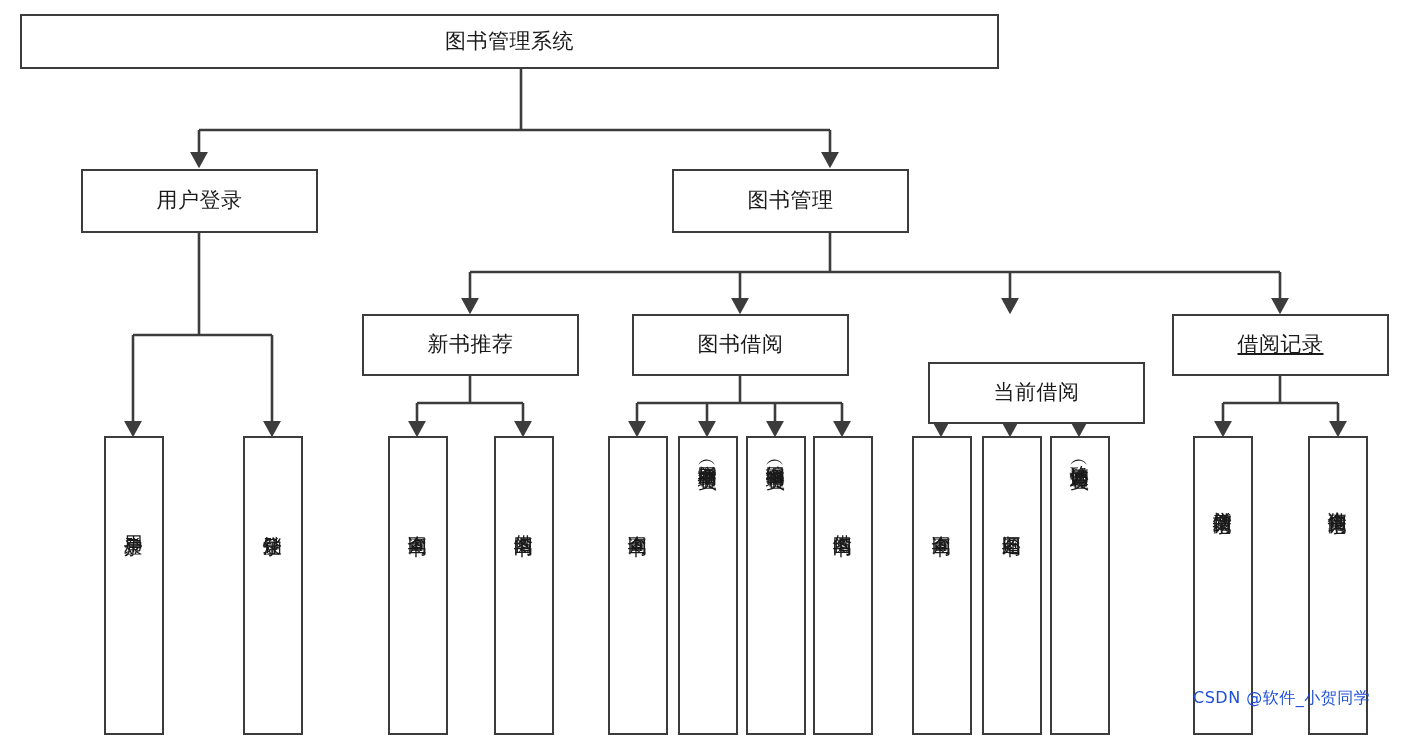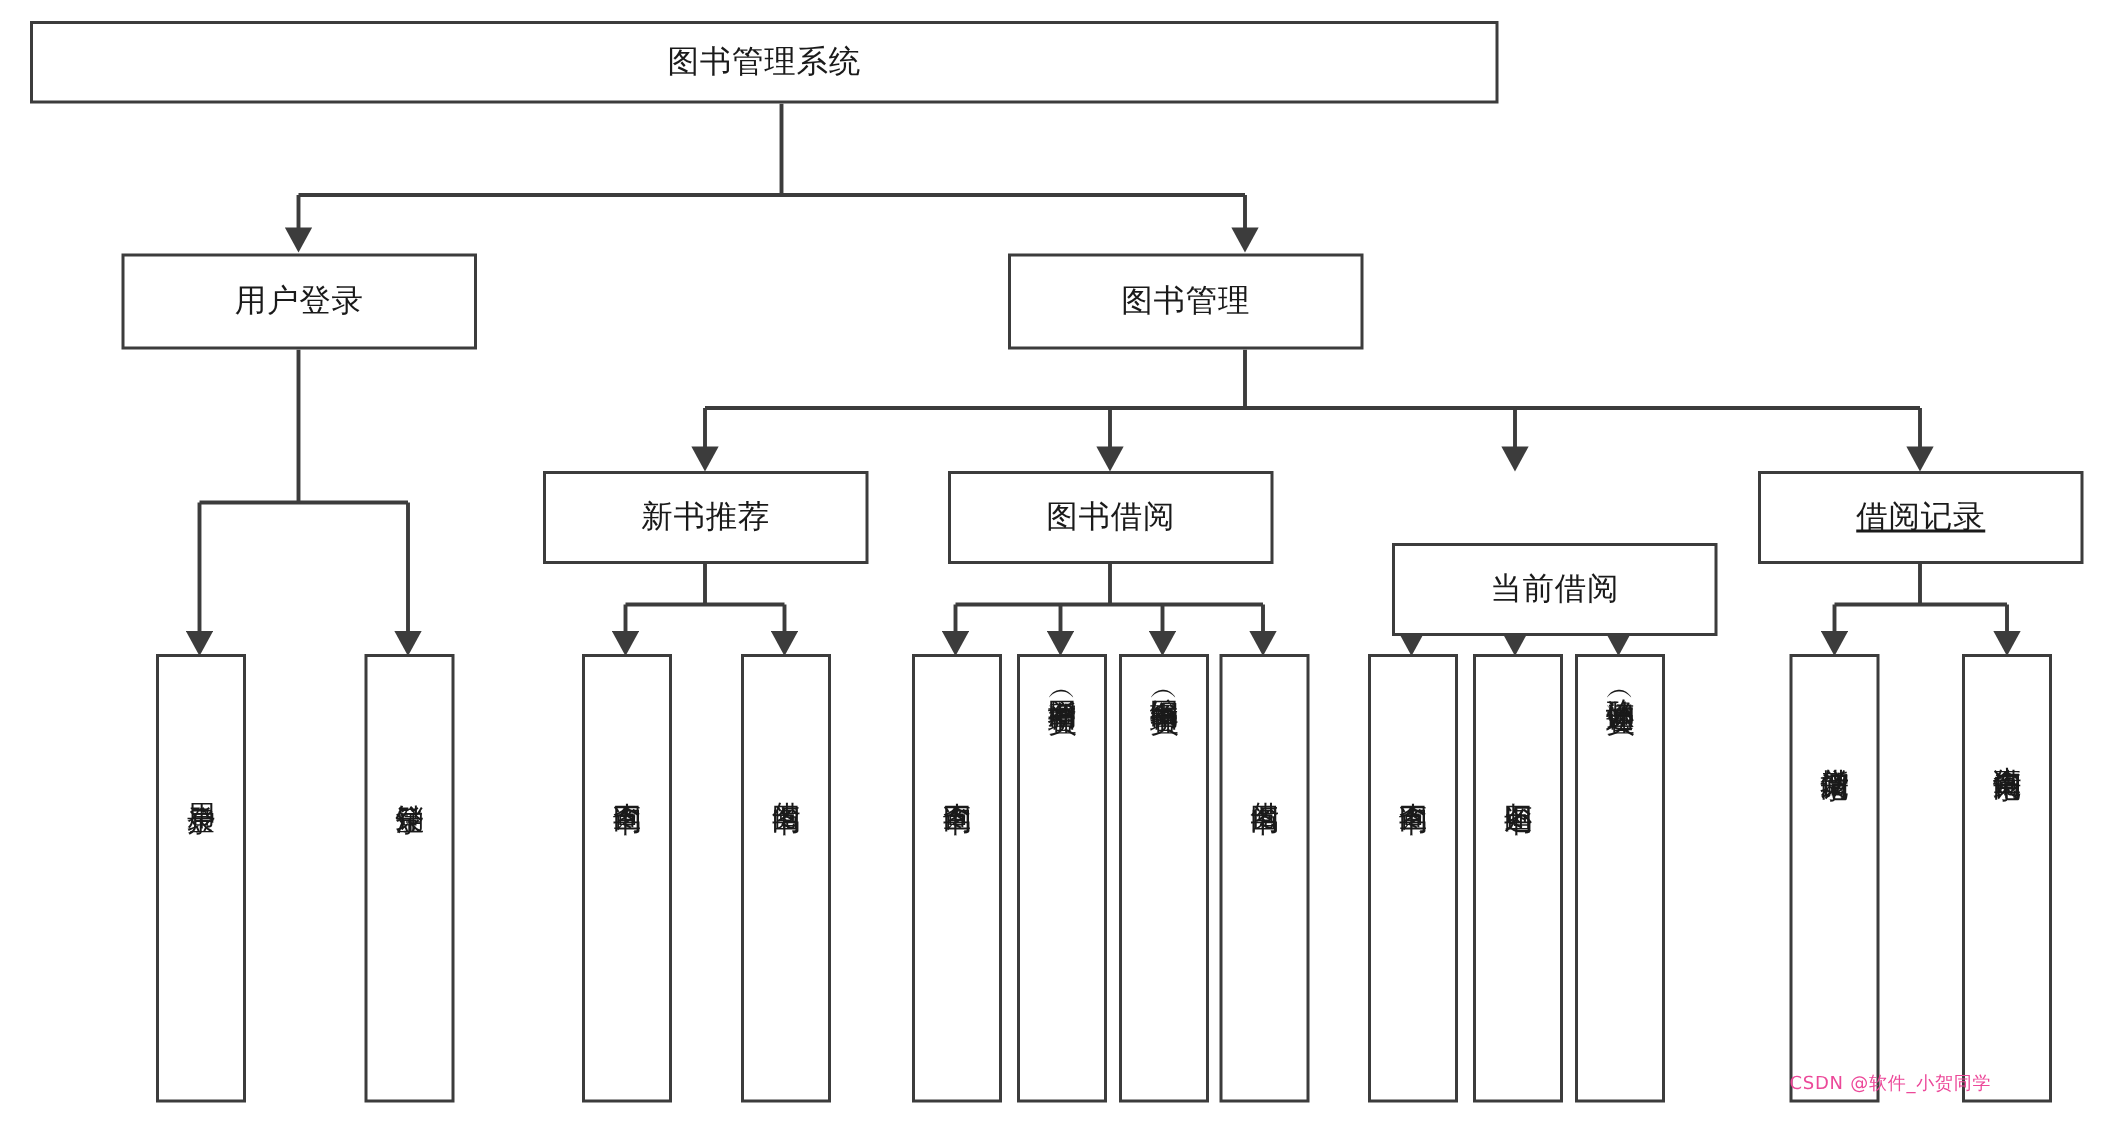--- a/index.html
+++ b/index.html
@@ -62,23 +62,23 @@
   }
   .node.v.midsm .label {
     margin-top: 48px;
   }
   .node.v.top .label {
     margin-top: 2px;
   }
   .watermark {
     position: absolute;
     left: 1193px;
-    top: 714px;
-    font-size: 12px;
-    color: #ec4899;
+    top: 688px;
+    font-size: 16px;
+    color: #1d4ed8;
     white-space: nowrap;
     letter-spacing: 0.5px;
   }
 </style>
 </head>
 <body>
 
 <div id="canvas">
 
   <svg class="edges" viewBox="0 0 1405 747" xmlns="http://www.w3.org/2000/svg">

